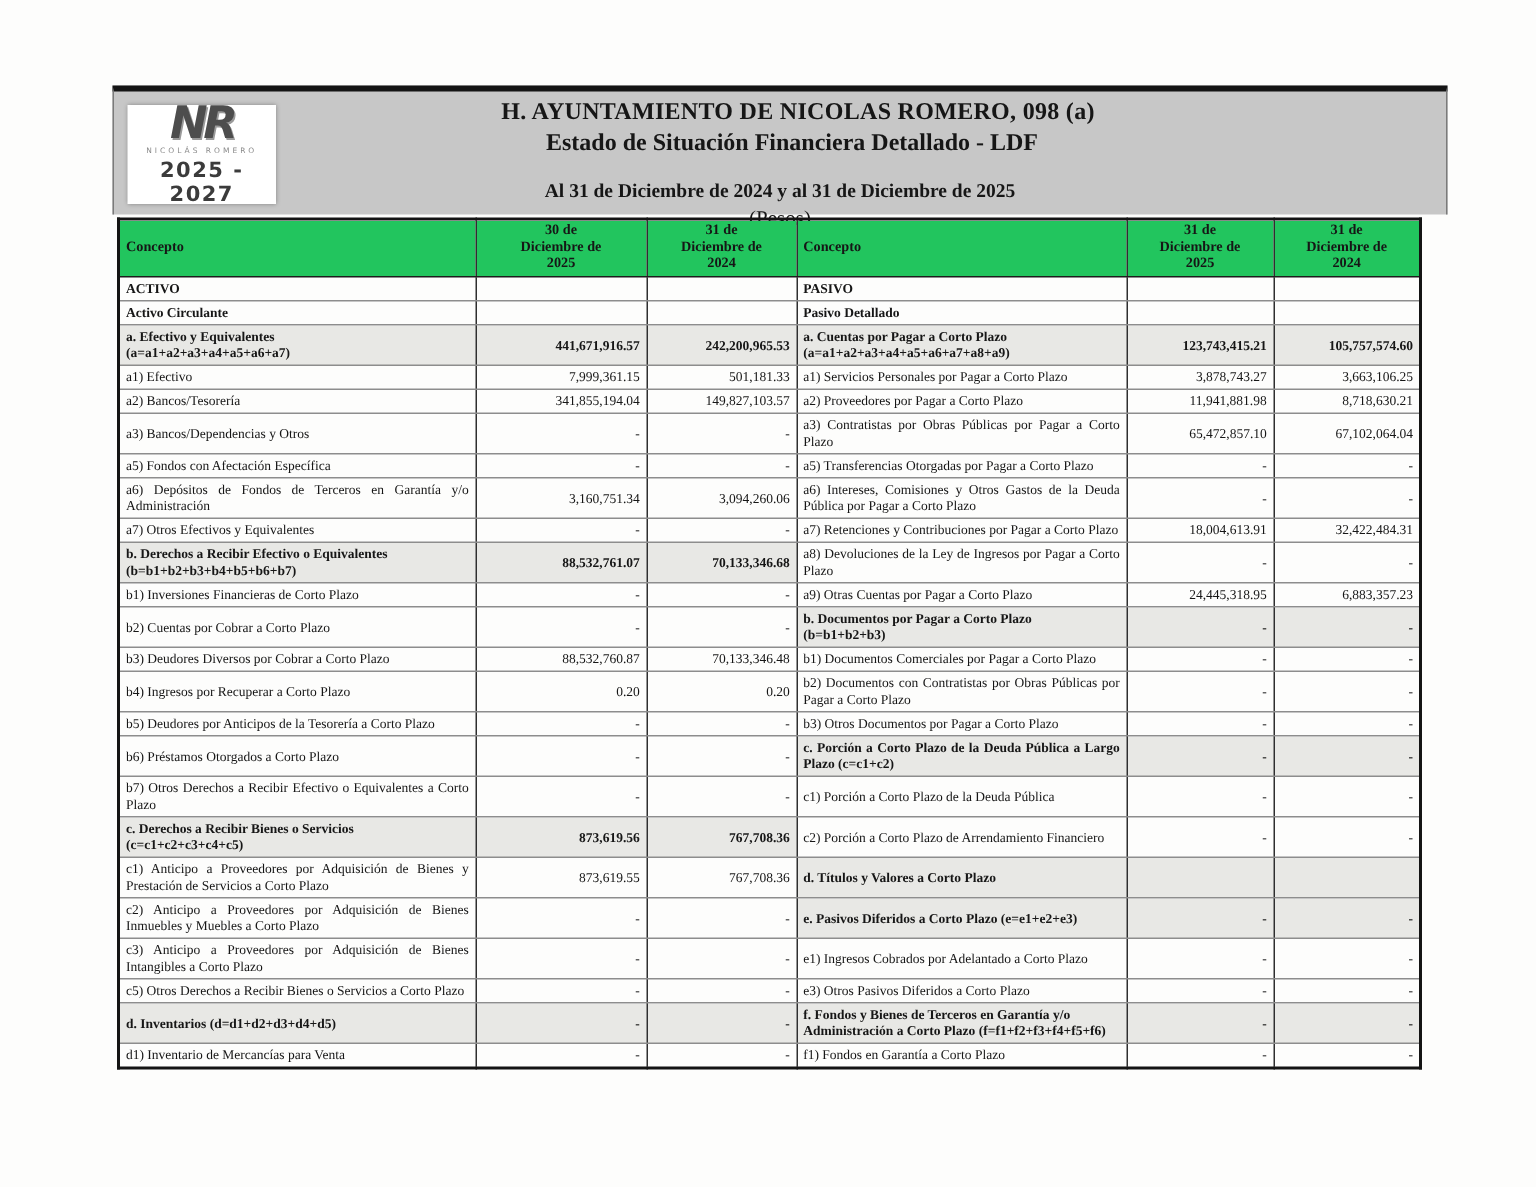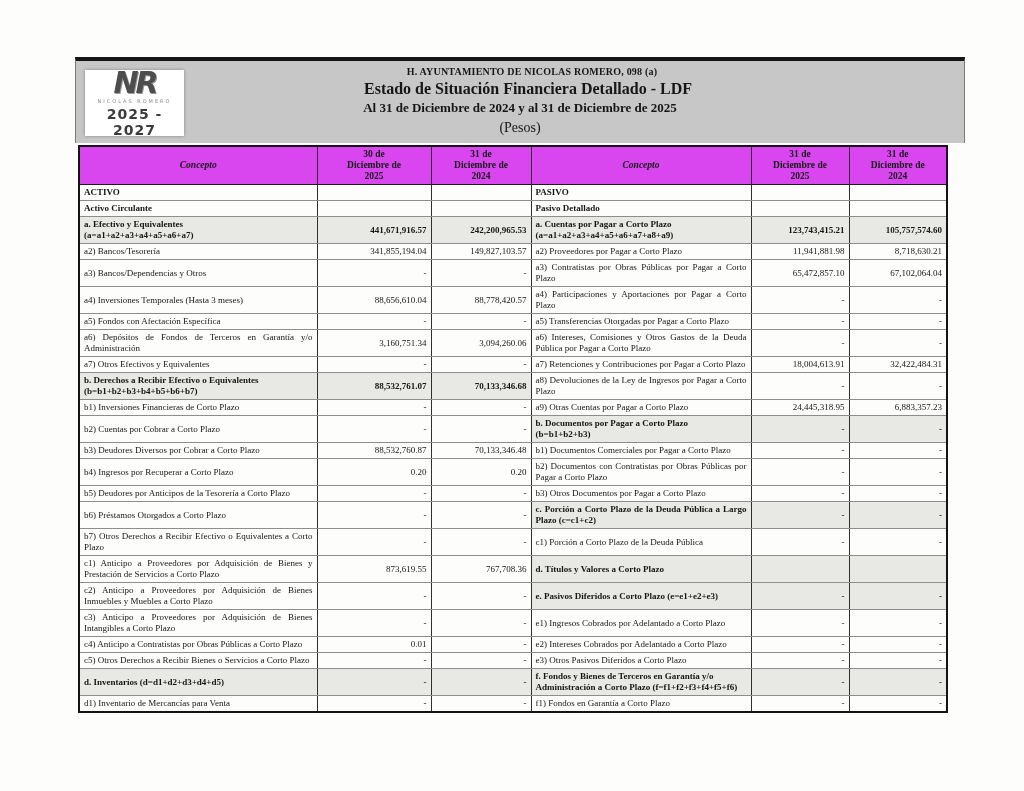--- a/index.html
+++ b/index.html
@@ -14,23 +14,23 @@
   
   .header-band{
     position:absolute;left:75px;top:57px;width:890px;height:86px;
     background:#c7c7c7;
     border-top:4px solid #141414;
     border-left:1px solid #7a7a7a;
     border-right:1px solid #7a7a7a;
     box-sizing:border-box;
     text-align:center;
   }
-  .header-band .t1{font-size:10px;font-weight:bold;margin-top:5px;letter-spacing:.2px;padding-left:24px;}
+  .header-band .t1{font-size:16px;font-weight:bold;margin-top:5px;letter-spacing:.2px;padding-left:24px;}
   .header-band .t2{font-size:16px;font-weight:bold;margin-top:3px;margin-left:16px;}
-  .header-band .t3{font-size:13px;font-weight:bold;margin-top:2px;}
+  .header-band .t3{font-size:13px;font-weight:bold;margin-top:14px;}
   .header-band .t4{font-size:14px;margin-top:4px;}
   
   .logo-box{
     position:absolute;left:9px;top:9px;width:99px;height:66px;
     background:#ffffff;
     box-shadow:0 0 3px rgba(0,0,0,.35);
     display:flex;flex-direction:column;align-items:center;justify-content:center;
   }
   .logo-monogram{
     font-family:"DejaVu Sans",sans-serif;
@@ -62,27 +62,27 @@
     border-left:1px solid #2f2f2f;
     border-right:1px solid #2f2f2f;
     border-top:1px solid #8d8d8d;
     border-bottom:1px solid #8d8d8d;
     padding:2px 4px;
     vertical-align:middle;
     box-sizing:border-box;
     overflow:hidden;
   }
   table.fin thead th{
-    background:#d946ef;
+    background:#22c55e;
     font-weight:bold;font-size:9.5px;
     text-align:center;white-space:pre-line;
     height:37px;
     border-bottom:1.5px solid #1c1c1c;
   }
-  table.fin thead th.concept-h{text-align:center;font-style:italic;}
+  table.fin thead th.concept-h{text-align:left;}
   td.concept{text-align:justify;white-space:pre-line;margin-left:18px;}
   td.value{text-align:right;font-variant-numeric:tabular-nums;}
   td.bold{font-weight:bold;}
   td.section{font-weight:bold;background:#e8e8e5;}
 </style>
 </head>
 <body>
 
 <div class="header-band">
   <div class="logo-box">
@@ -145,44 +145,44 @@
         <td class="concept section">a. Efectivo y Equivalentes
 (a=a1+a2+a3+a4+a5+a6+a7)</td>
         <td class="value section">441,671,916.57</td>
         <td class="value section">242,200,965.53</td>
         <td class="concept section">a. Cuentas por Pagar a Corto Plazo
 (a=a1+a2+a3+a4+a5+a6+a7+a8+a9)</td>
         <td class="value section">123,743,415.21</td>
         <td class="value section">105,757,574.60</td>
       </tr>
       <tr>
+        <td class="concept">a1) Efectivo</td>
+        <td class="value">7,999,361.15</td>
+        <td class="value">501,181.33</td>
+        <td class="concept">a1) Servicios Personales por Pagar a Corto Plazo</td>
+        <td class="value">3,878,743.27</td>
+        <td class="value">3,663,106.25</td>
+      </tr>
+      <tr>
         <td class="concept">a2) Bancos/Tesorería</td>
         <td class="value">341,855,194.04</td>
         <td class="value">149,827,103.57</td>
         <td class="concept">a2) Proveedores por Pagar a Corto Plazo</td>
         <td class="value">11,941,881.98</td>
         <td class="value">8,718,630.21</td>
       </tr>
       <tr>
         <td class="concept">a3) Bancos/Dependencias y Otros</td>
         <td class="value">-</td>
         <td class="value">-</td>
         <td class="concept">a3) Contratistas por Obras Públicas por Pagar a Corto Plazo</td>
         <td class="value">65,472,857.10</td>
         <td class="value">67,102,064.04</td>
       </tr>
       <tr>
-        <td class="concept">a4) Inversiones Temporales (Hasta 3 meses)</td>
-        <td class="value">88,656,610.04</td>
-        <td class="value">88,778,420.57</td>
-        <td class="concept">a4) Participaciones y Aportaciones por Pagar a Corto Plazo</td>
-        <td class="value">-</td>
-        <td class="value">-</td>
-      </tr>
-      <tr>
         <td class="concept">a5) Fondos con Afectación Específica</td>
         <td class="value">-</td>
         <td class="value">-</td>
         <td class="concept">a5) Transferencias Otorgadas por Pagar a Corto Plazo</td>
         <td class="value">-</td>
         <td class="value">-</td>
       </tr>
       <tr>
         <td class="concept">a6) Depósitos de Fondos de Terceros en Garantía y/o Administración</td>
         <td class="value">3,160,751.34</td>
@@ -255,20 +255,29 @@
         <td class="value">-</td>
         <td class="concept section">c. Porción a Corto Plazo de la Deuda Pública a Largo Plazo (c=c1+c2)</td>
         <td class="value section">-</td>
         <td class="value section">-</td>
       </tr>
       <tr>
         <td class="concept">b7) Otros Derechos a Recibir Efectivo o Equivalentes a Corto Plazo</td>
         <td class="value">-</td>
         <td class="value">-</td>
         <td class="concept">c1) Porción a Corto Plazo de la Deuda Pública</td>
+        <td class="value">-</td>
+        <td class="value">-</td>
+      </tr>
+      <tr>
+        <td class="concept section">c. Derechos a Recibir Bienes o Servicios
+(c=c1+c2+c3+c4+c5)</td>
+        <td class="value section">873,619.56</td>
+        <td class="value section">767,708.36</td>
+        <td class="concept">c2) Porción a Corto Plazo de Arrendamiento Financiero</td>
         <td class="value">-</td>
         <td class="value">-</td>
       </tr>
       <tr>
         <td class="concept">c1) Anticipo a Proveedores por Adquisición de Bienes y Prestación de Servicios a Corto Plazo</td>
         <td class="value">873,619.55</td>
         <td class="value">767,708.36</td>
         <td class="concept section">d. Títulos y Valores a Corto Plazo</td>
         <td class="value section"></td>
         <td class="value section"></td>
@@ -283,28 +292,20 @@
       </tr>
       <tr>
         <td class="concept">c3) Anticipo a Proveedores por Adquisición de Bienes Intangibles a Corto Plazo</td>
         <td class="value">-</td>
         <td class="value">-</td>
         <td class="concept">e1) Ingresos Cobrados por Adelantado a Corto Plazo</td>
         <td class="value">-</td>
         <td class="value">-</td>
       </tr>
       <tr>
-        <td class="concept">c4) Anticipo a Contratistas por Obras Públicas a Corto Plazo</td>
-        <td class="value">0.01</td>
-        <td class="value">-</td>
-        <td class="concept">e2) Intereses Cobrados por Adelantado a Corto Plazo</td>
-        <td class="value">-</td>
-        <td class="value">-</td>
-      </tr>
-      <tr>
         <td class="concept">c5) Otros Derechos a Recibir Bienes o Servicios a Corto Plazo</td>
         <td class="value">-</td>
         <td class="value">-</td>
         <td class="concept">e3) Otros Pasivos Diferidos a Corto Plazo</td>
         <td class="value">-</td>
         <td class="value">-</td>
       </tr>
       <tr>
         <td class="concept section">d. Inventarios (d=d1+d2+d3+d4+d5)</td>
         <td class="value section">-</td>

